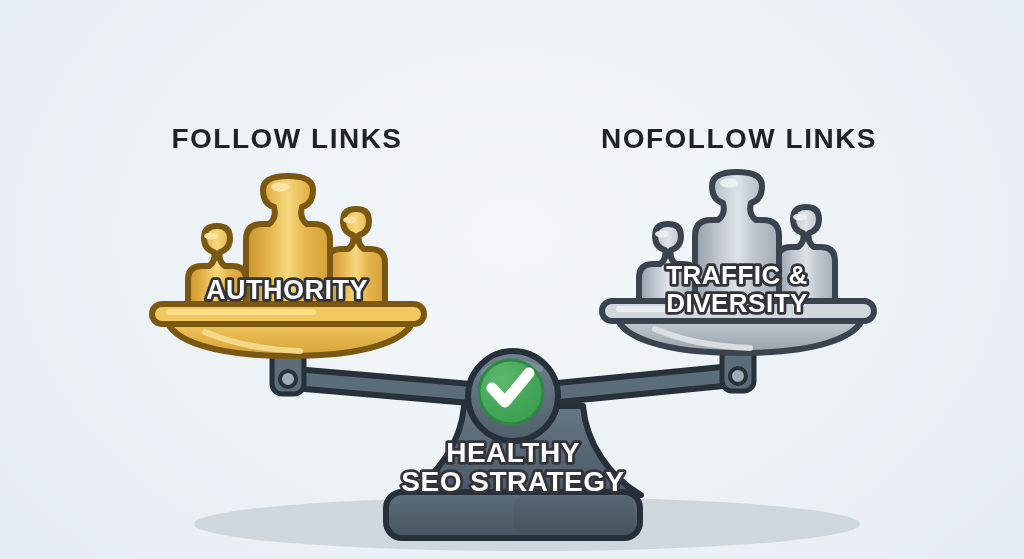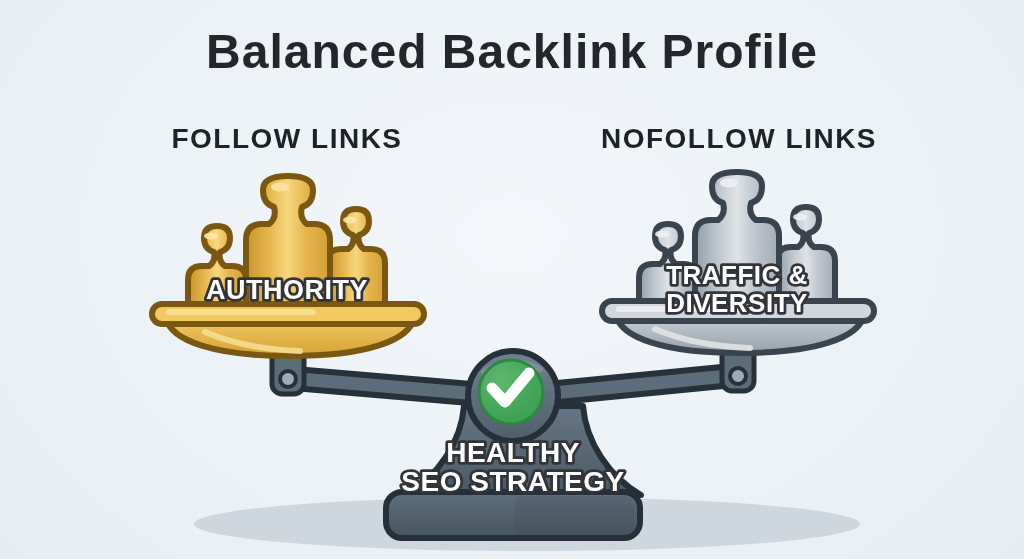--- a/index.html
+++ b/index.html
@@ -24,21 +24,20 @@
     font-family:"Liberation Sans",sans-serif;font-weight:bold;fill:#ffffff;
     stroke:#32343a;stroke-width:5.5px;paint-order:stroke;stroke-linejoin:round;
     letter-spacing:0.5px;text-anchor:middle;
   }
 </style>
 </head>
 <body>
 
 <div class="stage">
 
-  <div class="page-title">Balanced Backlink Profile</div>
   <div class="col-heading left">FOLLOW LINKS</div>
   <div class="col-heading right">NOFOLLOW LINKS</div>
 
   <svg width="1024" height="559" viewBox="0 0 1024 559">
     <defs>
       <linearGradient id="goldGrad" x1="0" y1="0" x2="1" y2="0">
         <stop offset="0" stop-color="#C9932B"></stop>
           <stop offset="0.28" stop-color="#E6B64D"></stop>
         <stop offset="0.5" stop-color="#F6D87F"></stop>
           <stop offset="0.7" stop-color="#E6B64D"></stop>

